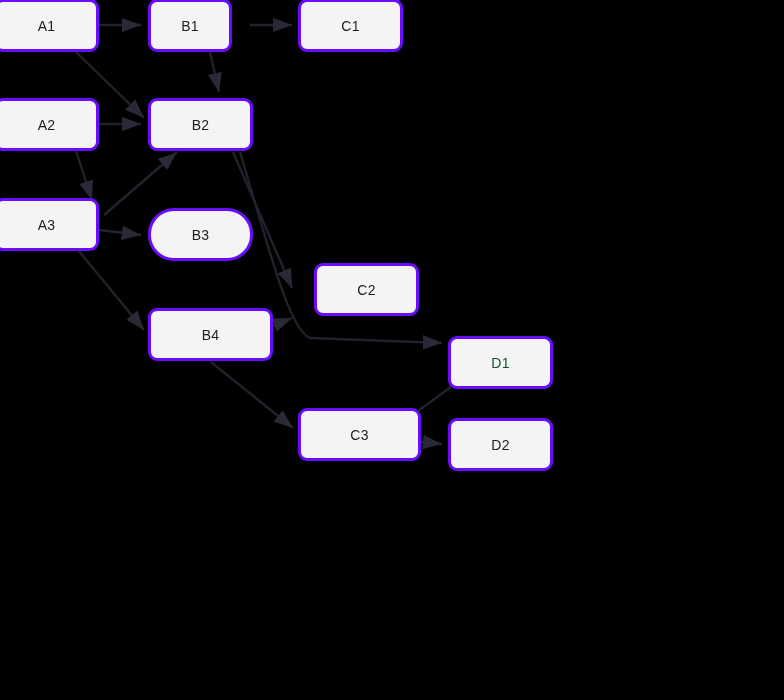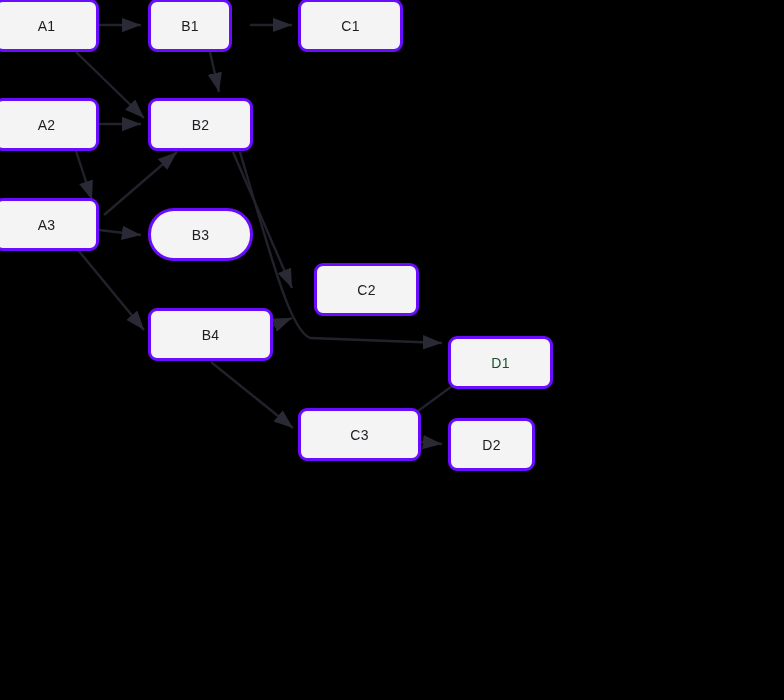--- a/index.html
+++ b/index.html
@@ -99,18 +99,18 @@
       </div>
       <div class="node" style="left: 298px; top: 263px; width: 105px; height: 53px; background: rgb(244, 244, 244); border-color: rgb(106, 13, 255); color: rgb(28, 28, 34); margin-left: 16px;">
         <span class="node-label">C2</span>
       </div>
       <div class="node" style="left: 298px; top: 408px; width: 123px; height: 53px; background: rgb(244, 244, 244); border-color: rgb(106, 13, 255); color: rgb(28, 28, 34);">
         <span class="node-label">C3</span>
       </div>
       <div class="node" style="left: 448px; top: 318px; width: 105px; height: 53px; background: rgb(244, 244, 244); border-color: rgb(106, 13, 255); color: #14532d; margin-top: 18px;">
         <span class="node-label">D1</span>
       </div>
-      <div class="node" style="left: 448px; top: 418px; width: 87px; height: 53px; background: rgb(244, 244, 244); border-color: rgb(106, 13, 255); color: rgb(28, 28, 34);">
+      <div class="node" style="left: 448px; top: 418px; width: 105px; height: 53px; background: rgb(244, 244, 244); border-color: rgb(106, 13, 255); color: rgb(28, 28, 34);">
         <span class="node-label">D2</span>
       </div>
     </div>
 
 </div>
 
 </body></html>

